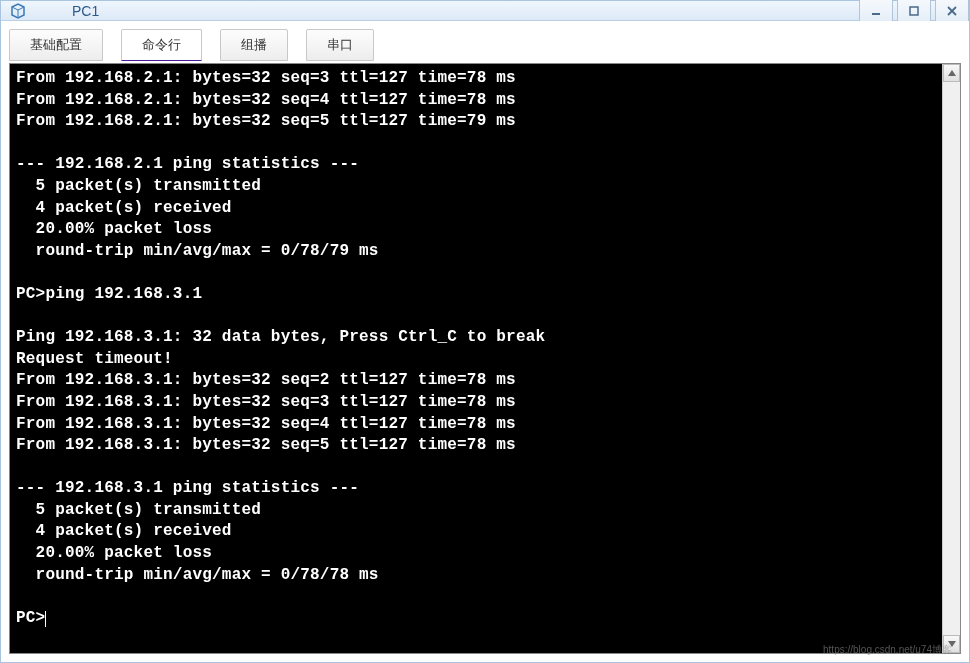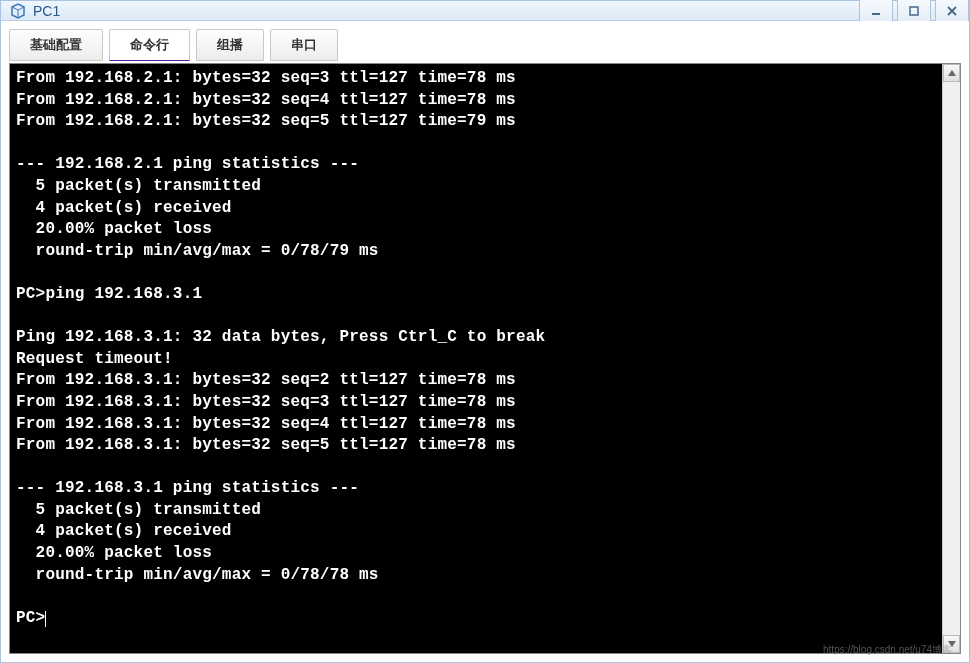--- a/index.html
+++ b/index.html
@@ -19,20 +19,21 @@
       display: flex;
       flex-direction: column;
     }
     .titlebar {
       height: 20px;
       background: linear-gradient(to bottom, #eff6fd 0%, #dde9f7 100%);
       border-bottom: 1px solid #b8d0e8;
       display: flex;
       align-items: center;
       padding: 0 0 0 8px;
+      gap: 39px;
     }
     .titlebar-icon {
       width: 18px;
       height: 18px;
       margin-right: 6px;
       display: inline-flex;
       align-items: center;
       justify-content: center;
     }
     .titlebar-title {
@@ -59,23 +60,22 @@
     }
     .content {
       flex: 1;
       background: #fff;
       padding: 8px;
       display: flex;
       flex-direction: column;
     }
     .tabs {
       display: flex;
-      gap: 0;
+      gap: 12px;
       margin-bottom: 0;
-      font-weight: bold;
     }
     .tab {
       padding: 6px 20px;
       border: 1px solid #c8c8c8;
       background: linear-gradient(to bottom, #fdfdfd, #ededed);
       font-size: 13px;
       color: #333;
       cursor: pointer;
       margin-right: 6px;
       border-radius: 2px 2px 0 0;

